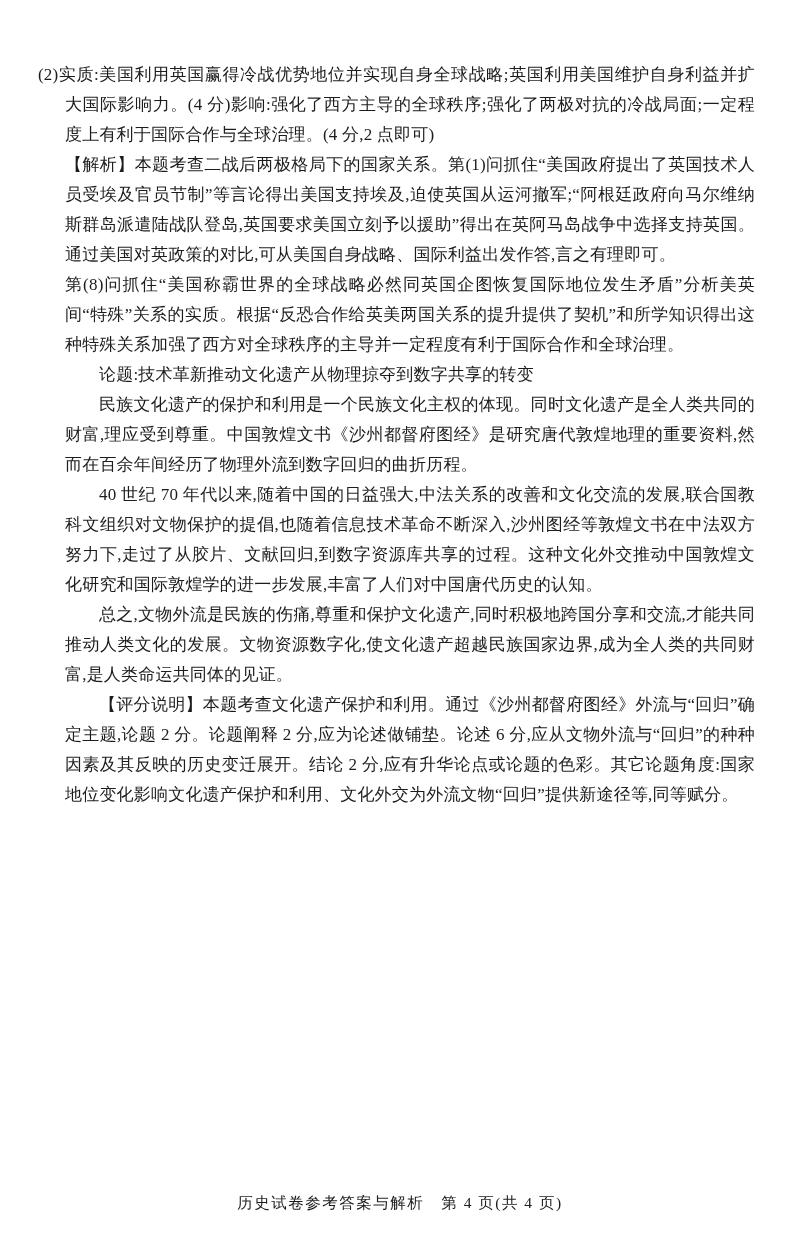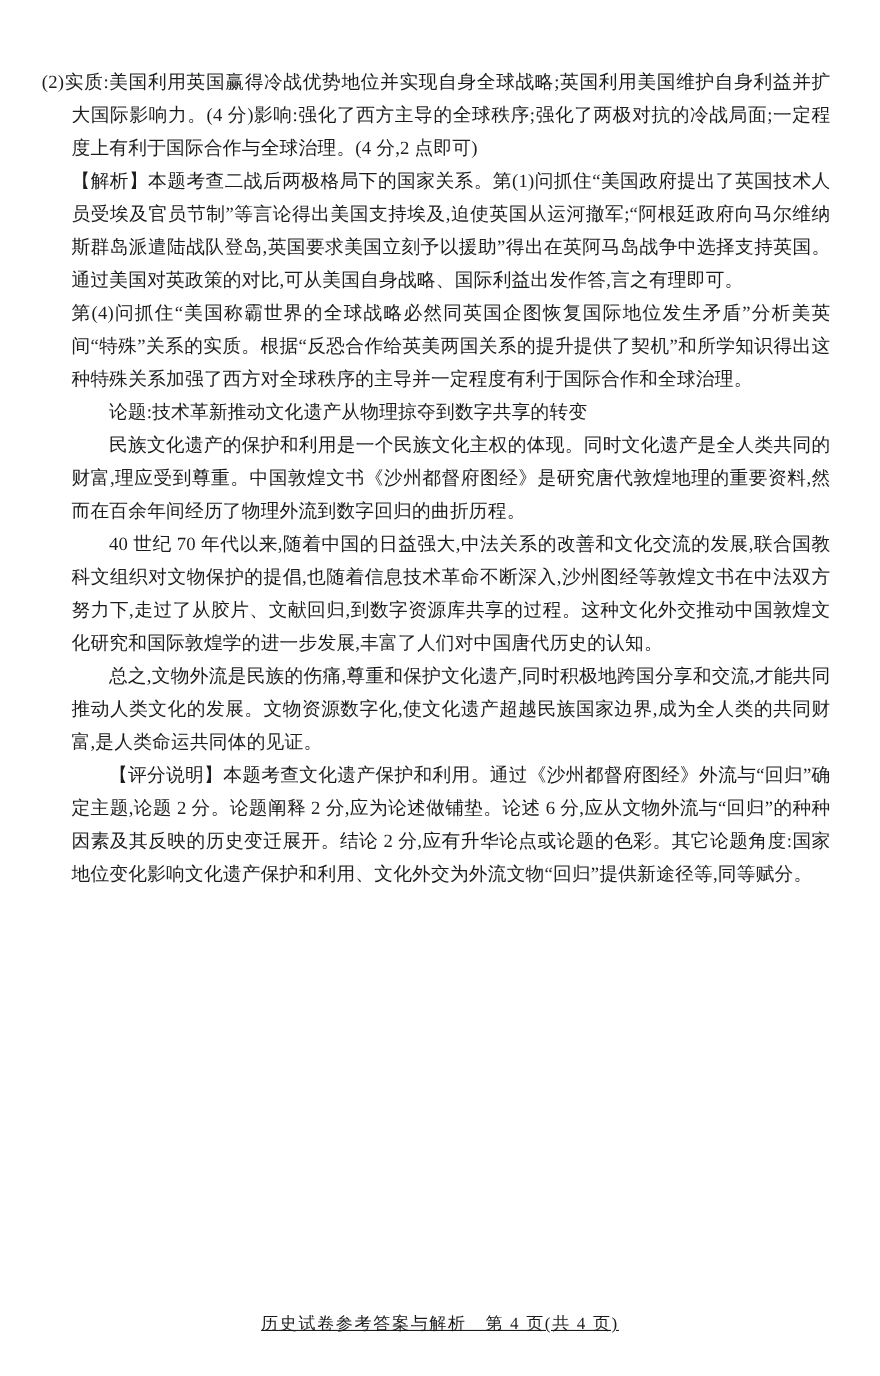--- a/index.html
+++ b/index.html
@@ -52,31 +52,30 @@
   .footer {
     position: absolute;
     left: 0;
     right: 0;
     top: 1193px;
     text-align: center;
     font-size: 15.5px;
     letter-spacing: 1.5px;
     color: #1c1c1c;
     font-family: "Liberation Serif", "DejaVu Serif", serif;
-    text-decoration: underline;
   }
 </style>
 </head>
 <body>
 
 <div class="page">
   <div class="content">
     <p class="hang-item">(2)实质:美国利用英国赢得冷战优势地位并实现自身全球战略;英国利用美国维护自身利益并扩大国际影响力。(4 分)影响:强化了西方主导的全球秩序;强化了两极对抗的冷战局面;一定程度上有利于国际合作与全球治理。(4 分,2 点即可)</p>
     <p class="flush">【解析】本题考查二战后两极格局下的国家关系。第(1)问抓住“美国政府提出了英国技术人员受埃及官员节制”等言论得出美国支持埃及,迫使英国从运河撤军;“阿根廷政府向马尔维纳斯群岛派遣陆战队登岛,英国要求美国立刻予以援助”得出在英阿马岛战争中选择支持英国。通过美国对英政策的对比,可从美国自身战略、国际利益出发作答,言之有理即可。</p>
-    <p class="flush">第(4)问抓住“美国称霸世界的全球战略必然同英国企图恢复国际地位发生矛盾”分析美英间“特殊”关系的实质。根据“反恐合作给英美两国关系的提升提供了契机”和所学知识得出这种特殊关系加强了西方对全球秩序的主导并一定程度有利于国际合作和全球治理。</p>
+    <p class="flush">第(8)问抓住“美国称霸世界的全球战略必然同英国企图恢复国际地位发生矛盾”分析美英间“特殊”关系的实质。根据“反恐合作给英美两国关系的提升提供了契机”和所学知识得出这种特殊关系加强了西方对全球秩序的主导并一定程度有利于国际合作和全球治理。</p>
     <p class="ind">论题:技术革新推动文化遗产从物理掠夺到数字共享的转变</p>
     <p class="ind">民族文化遗产的保护和利用是一个民族文化主权的体现。同时文化遗产是全人类共同的财富,理应受到尊重。中国敦煌文书《沙州都督府图经》是研究唐代敦煌地理的重要资料,然而在百余年间经历了物理外流到数字回归的曲折历程。</p>
     <p class="ind">40 世纪 70 年代以来,随着中国的日益强大,中法关系的改善和文化交流的发展,联合国教科文组织对文物保护的提倡,也随着信息技术革命不断深入,沙州图经等敦煌文书在中法双方努力下,走过了从胶片、文献回归,到数字资源库共享的过程。这种文化外交推动中国敦煌文化研究和国际敦煌学的进一步发展,丰富了人们对中国唐代历史的认知。</p>
     <p class="ind">总之,文物外流是民族的伤痛,尊重和保护文化遗产,同时积极地跨国分享和交流,才能共同推动人类文化的发展。文物资源数字化,使文化遗产超越民族国家边界,成为全人类的共同财富,是人类命运共同体的见证。</p>
     <p class="ind">【评分说明】本题考查文化遗产保护和利用。通过《沙州都督府图经》外流与“回归”确定主题,论题 2 分。论题阐释 2 分,应为论述做铺垫。论述 6 分,应从文物外流与“回归”的种种因素及其反映的历史变迁展开。结论 2 分,应有升华论点或论题的色彩。其它论题角度:国家地位变化影响文化遗产保护和利用、文化外交为外流文物“回归”提供新途径等,同等赋分。</p>
   </div>
 
   <div class="footer">历史试卷参考答案与解析　第 4 页(共 4 页)</div>
 </div>
 

